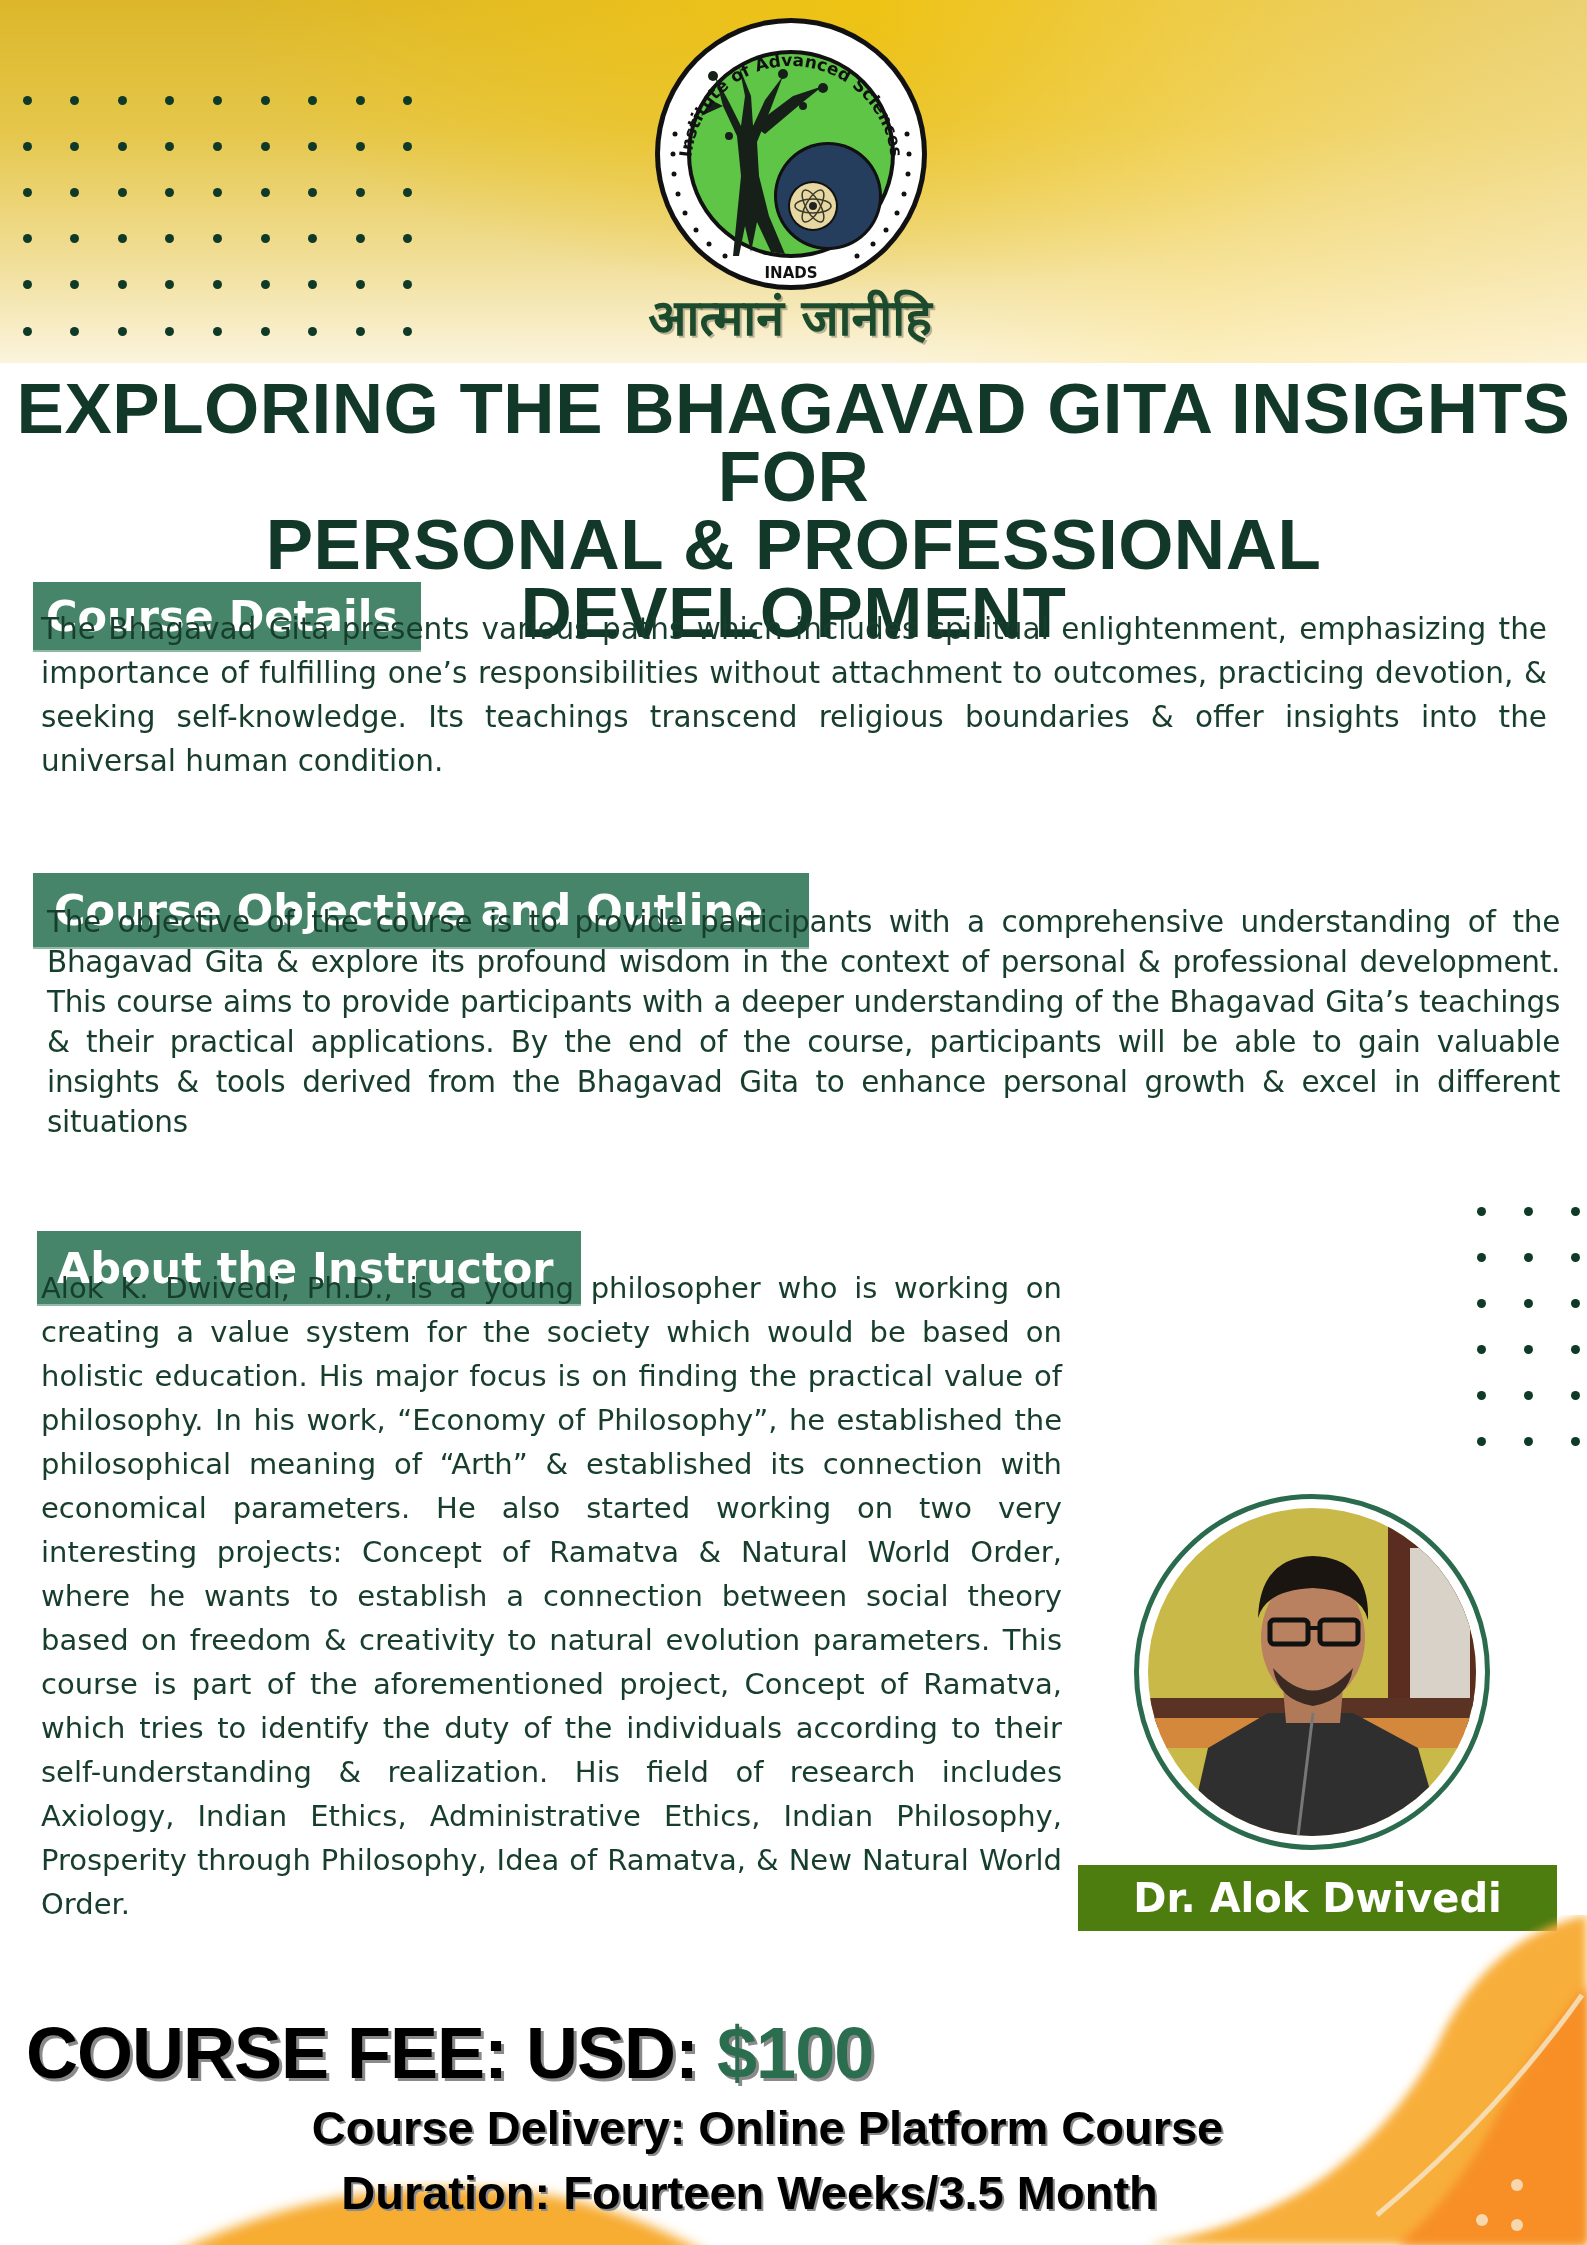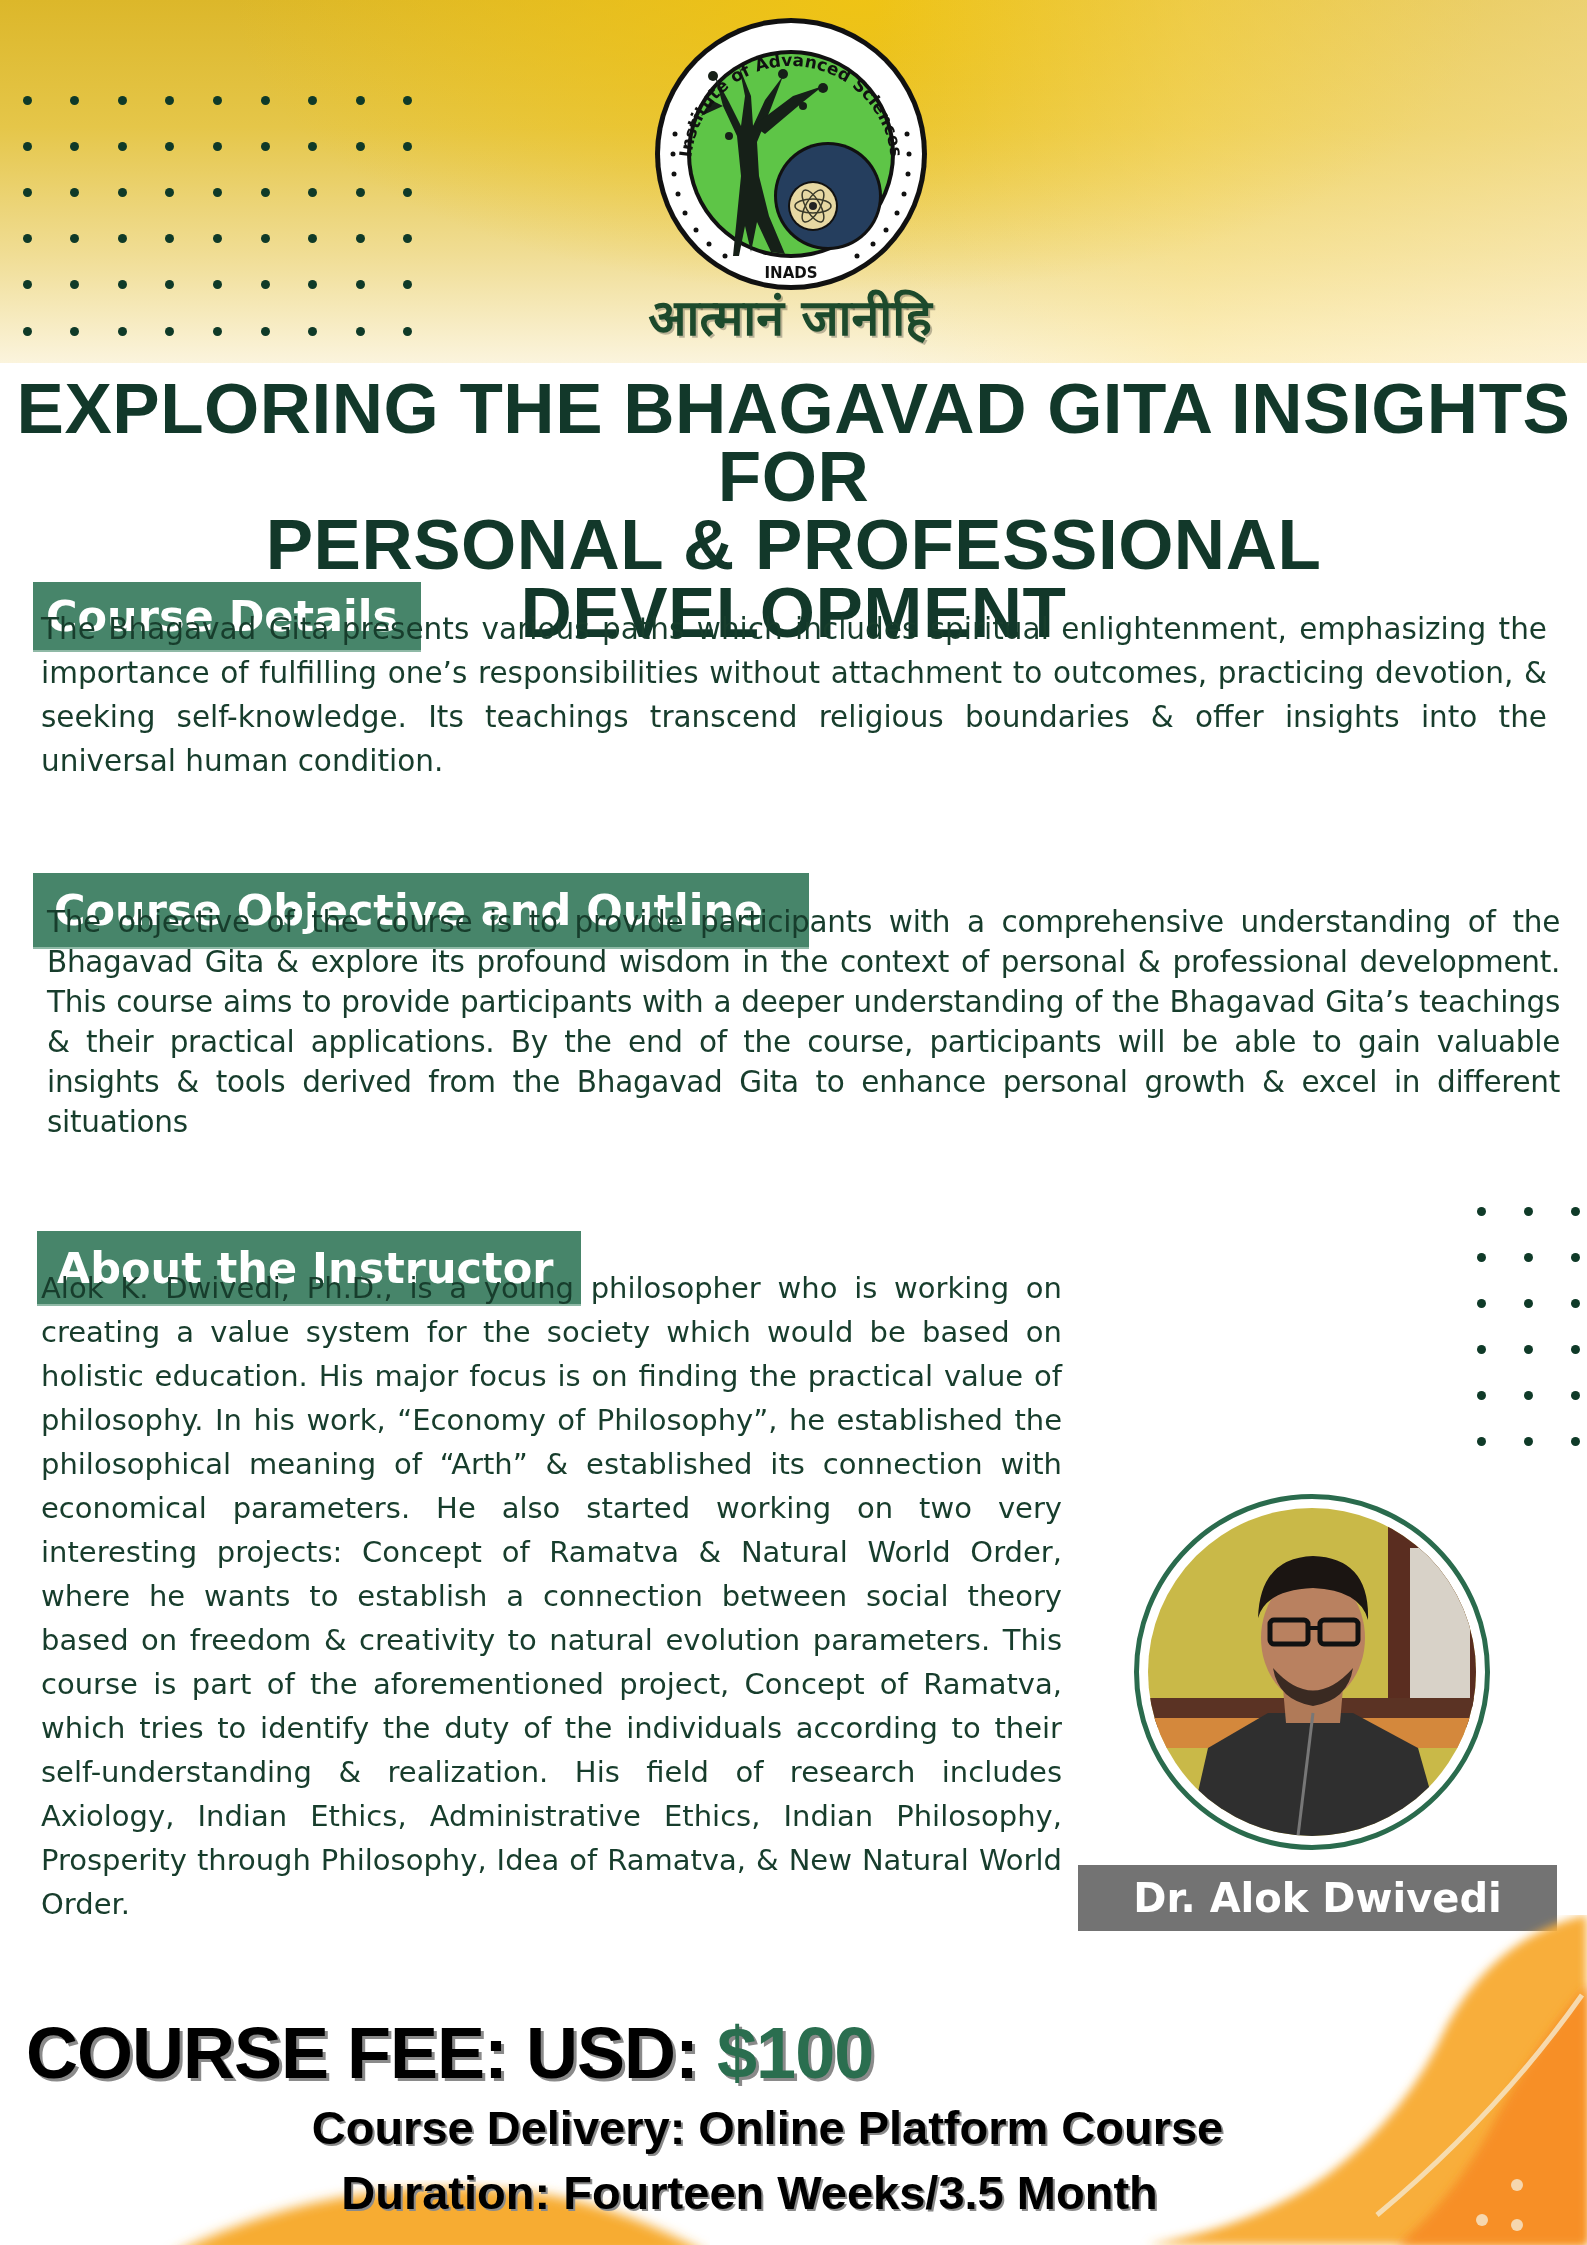--- a/index.html
+++ b/index.html
@@ -57,21 +57,21 @@
     position: absolute; left: 1134px; top: 1494px; width: 356px; height: 356px;
     border-radius: 50%; border: 5px solid #2a6b4d; box-sizing: border-box;
     background: #ffffff;
   }
   .photo {
     position: absolute; left: 1148px; top: 1508px; width: 328px; height: 328px;
     border-radius: 50%; overflow: hidden;
   }
   .name-tag {
     position: absolute; left: 1078px; top: 1865px; width: 479px; height: 66px;
-    background: #737373; color: #fff; text-align: center;
+    background: #4d7c0f; color: #fff; text-align: center;
     font-family: "DejaVu Sans", sans-serif; font-weight: bold; font-size: 40px;
     line-height: 66px; white-space: nowrap;
   }
   .orange-right {
     position: absolute; right: 0; bottom: 0; width: 560px; height: 330px;
   }
   .orange-left {
     position: absolute; left: 150px; bottom: 0; width: 560px; height: 70px;
   }
   .fee {

